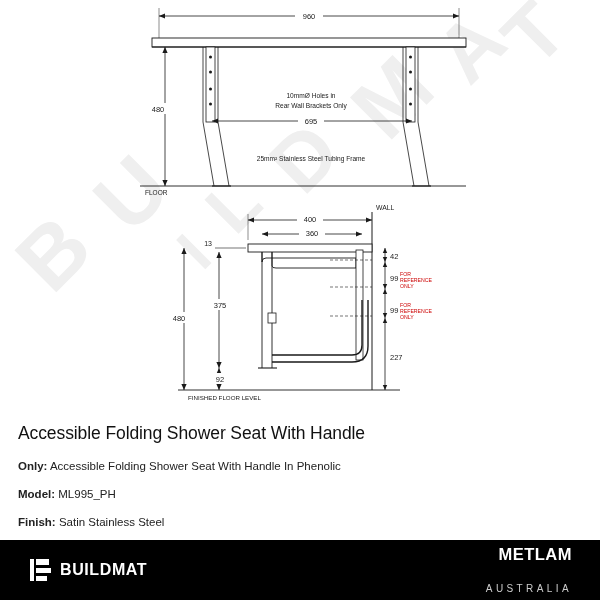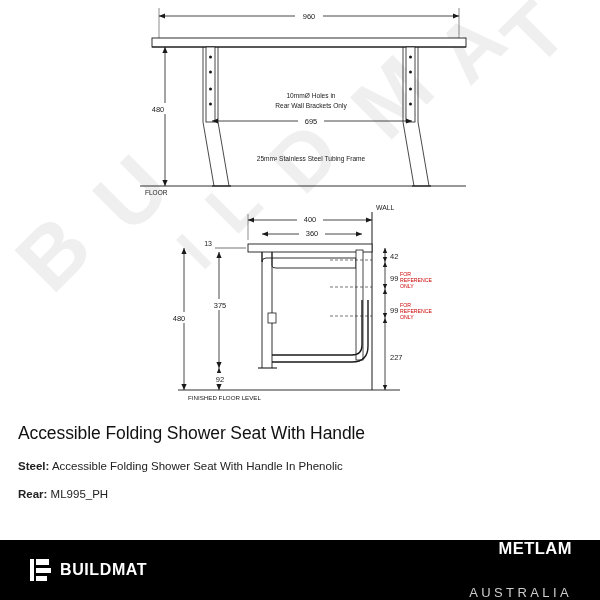--- a/index.html
+++ b/index.html
@@ -118,33 +118,33 @@
     font-weight: bold;
     letter-spacing: 0.6px;
   }
   .brand-right {
     position: absolute;
     right: 28px;
     top: 0;
     height: 60px;
     display: flex;
     flex-direction: column;
-    justify-content: space-between;
+    justify-content: center;
     align-items: flex-end;
   }
   .metlam-name {
     color: #ffffff;
     font-size: 16.5px;
     font-weight: bold;
     letter-spacing: 0.5px;
     line-height: 1.05;
   }
   .metlam-sub {
     color: #cccccc;
-    font-size: 13px;
+    font-size: 10px;
     letter-spacing: 3.4px;
     margin-top: 20px;
   }
 </style>
 </head>
 <body>
 
 <div class="page">
 
   <div class="watermark">
@@ -309,26 +309,30 @@
         <line x1="178" y1="390" x2="400" y2="390" stroke-width="0.9"></line>
         <text x="188" y="400" font-size="6.2" fill="#1a1a1a" stroke="none">FINISHED FLOOR LEVEL</text>
       </g>
     </svg>
   </div>
 
   <div class="info">
     <div class="title">Accessible Folding Shower Seat With Handle</div>
 
     <div class="spec-row">
-      <span class="spec-label">Steel:</span>
+      <span class="spec-label">Only:</span>
       <span class="spec-value">Accessible Folding Shower Seat With Handle In Phenolic</span>
     </div>
     <div class="spec-row">
-      <span class="spec-label">Rear:</span>
+      <span class="spec-label">Model:</span>
       <span class="spec-value">ML995_PH</span>
+    </div>
+    <div class="spec-row">
+      <span class="spec-label">Finish:</span>
+      <span class="spec-value">Satin Stainless Steel</span>
     </div>
   </div>
 
   <div class="footer">
     <div class="brand-left">
       <div class="brand-mark">
         <div class="bar" style="left:0; top:0; width:3.5px; height:22px;"></div>
         <div class="bar" style="left:6px; top:0; width:13px; height:6px;"></div>
         <div class="bar" style="left:6px; top:8.5px; width:15px; height:5.5px;"></div>
         <div class="bar" style="left:6px; top:16.5px; width:11px; height:5.5px;"></div>

